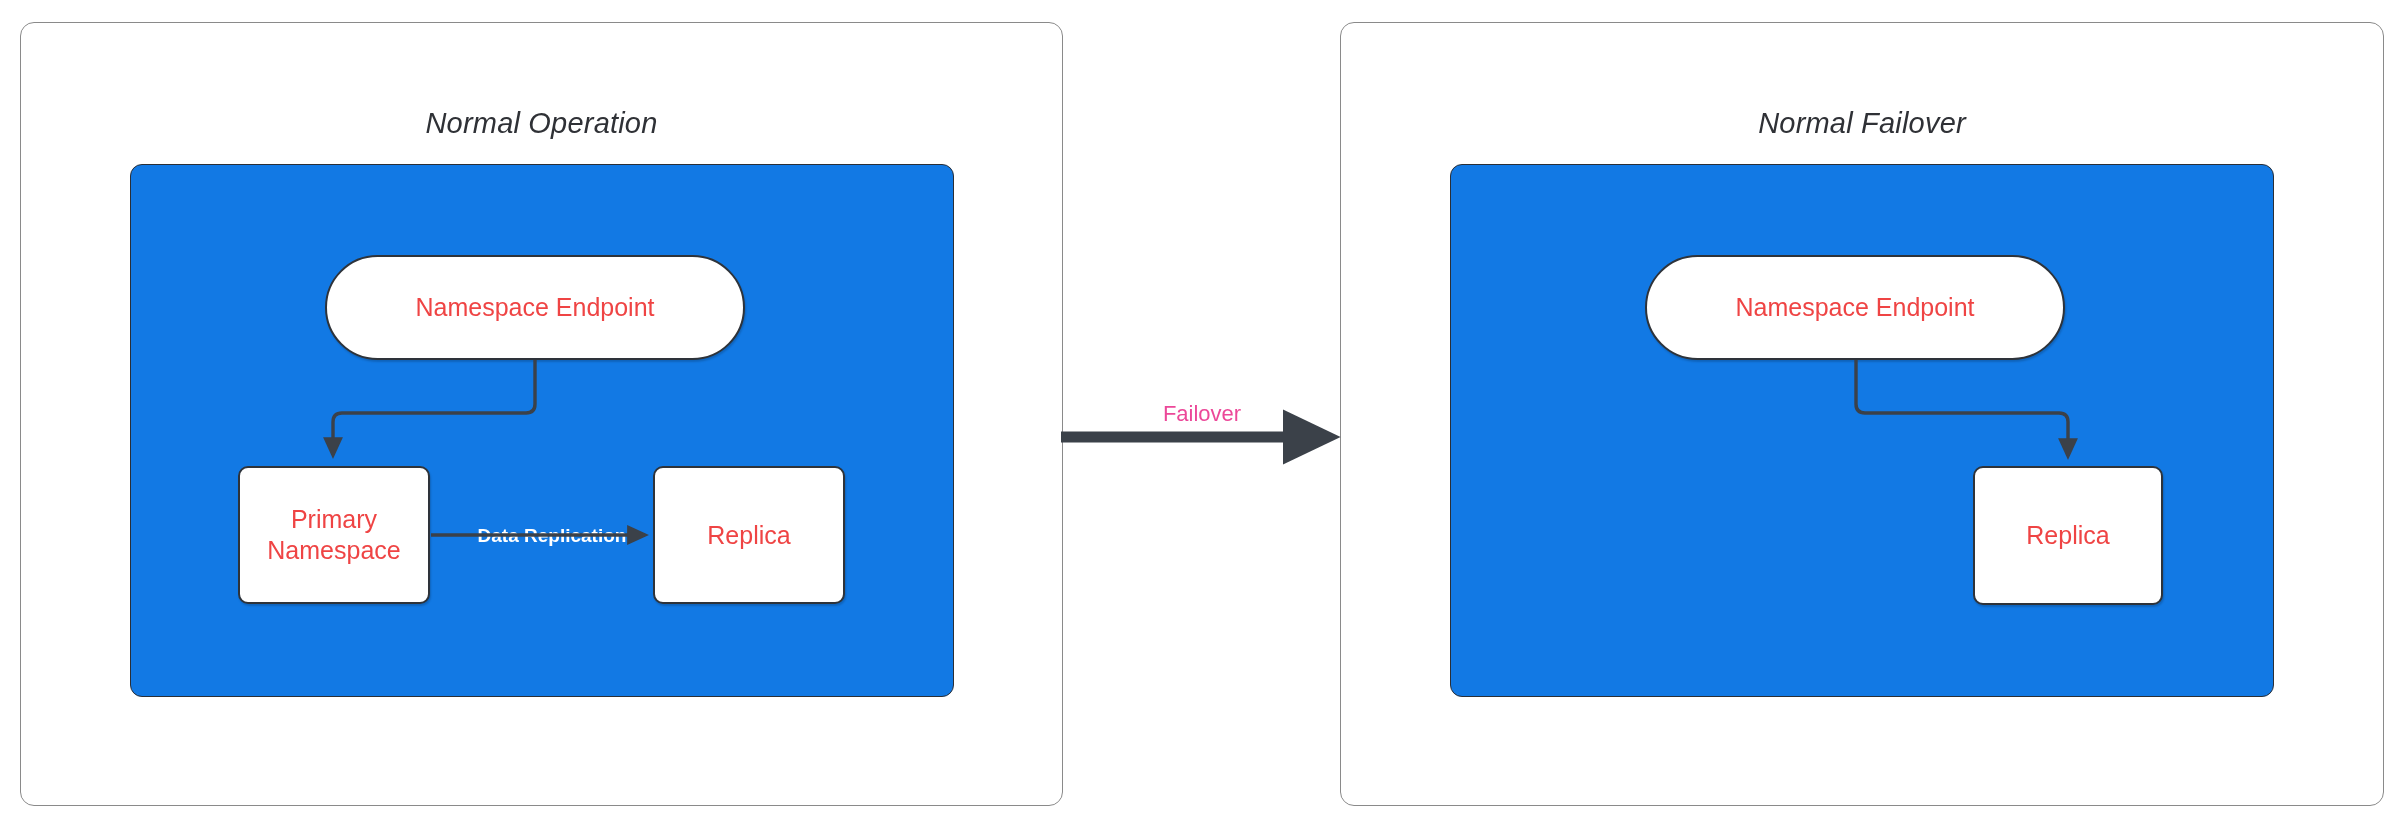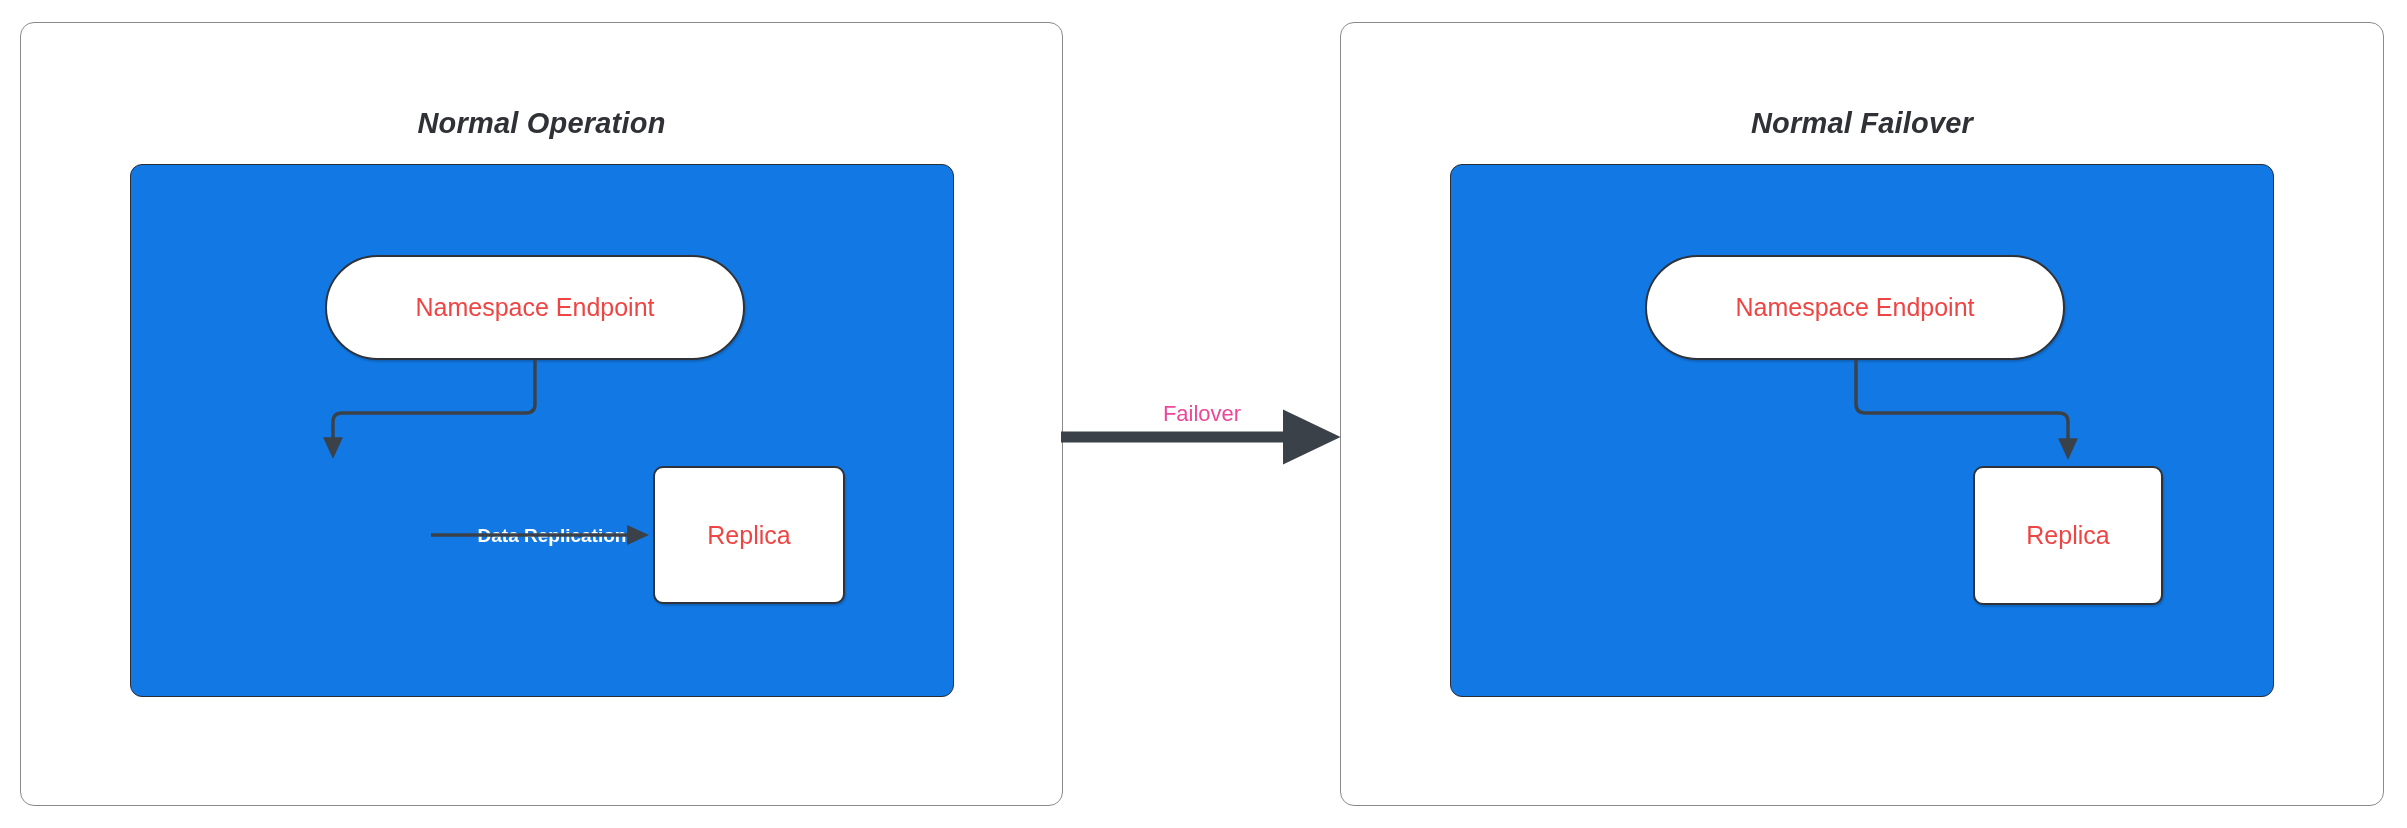--- a/index.html
+++ b/index.html
@@ -32,21 +32,20 @@
   .panel-title {
     position: absolute;
     top: 84px;
     left: 0;
     width: 100%;
     text-align: center;
     font-style: italic;
     font-size: 29px;
     color: #2f3136;
     letter-spacing: .2px;
-    font-weight: bold;
   }
 
   
   .cluster {
     position: absolute;
     background: #1279e4;
     border: 1.6px solid #2a2f36;
     border-radius: 12px;
     box-sizing: border-box;
   }
@@ -122,20 +121,26 @@
 <div id="canvas">
 
   <div class="panel" id="panel-left">
     <div class="panel-title">Normal Operation</div>
   </div>
 
   <div class="cluster" id="cluster-left"></div>
 
   <div class="node pill" id="node-ns-left">Namespace Endpoint</div>
 
+  <div class="node rect" id="node-primary">
+    <span>
+      <span>Primary</span><br>
+      <span>Namespace</span>
+    </span>
+  </div>
 
   <div class="node rect" id="node-replica-left">Replica</div>
 
   <div class="edge-label" id="label-data-replication">Data Replication</div>
 
   <div class="panel" id="panel-right">
     <div class="panel-title">Normal Failover</div>
   </div>
 
   <div class="cluster" id="cluster-right"></div>

